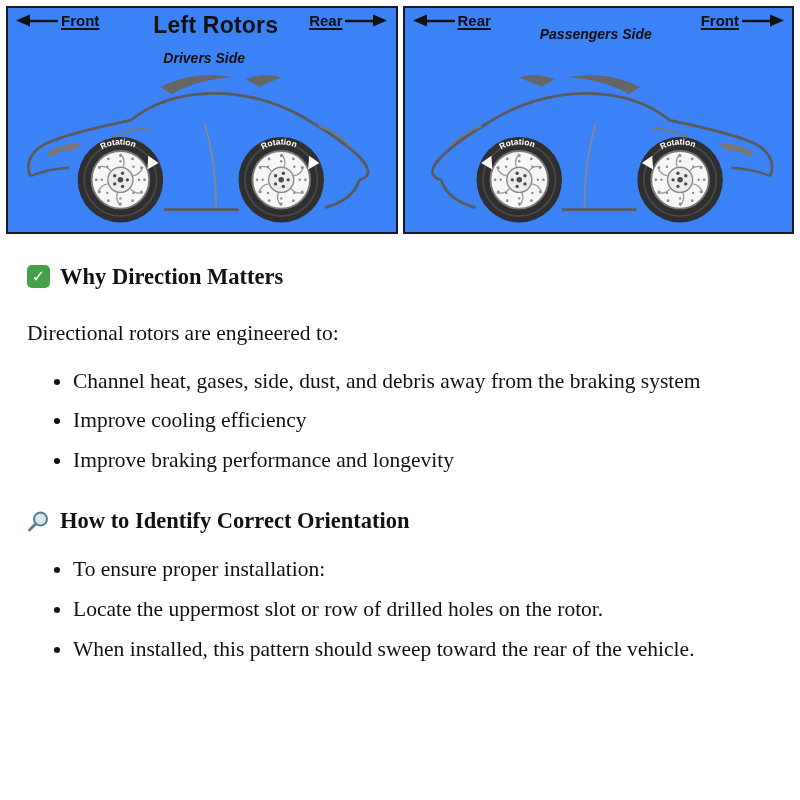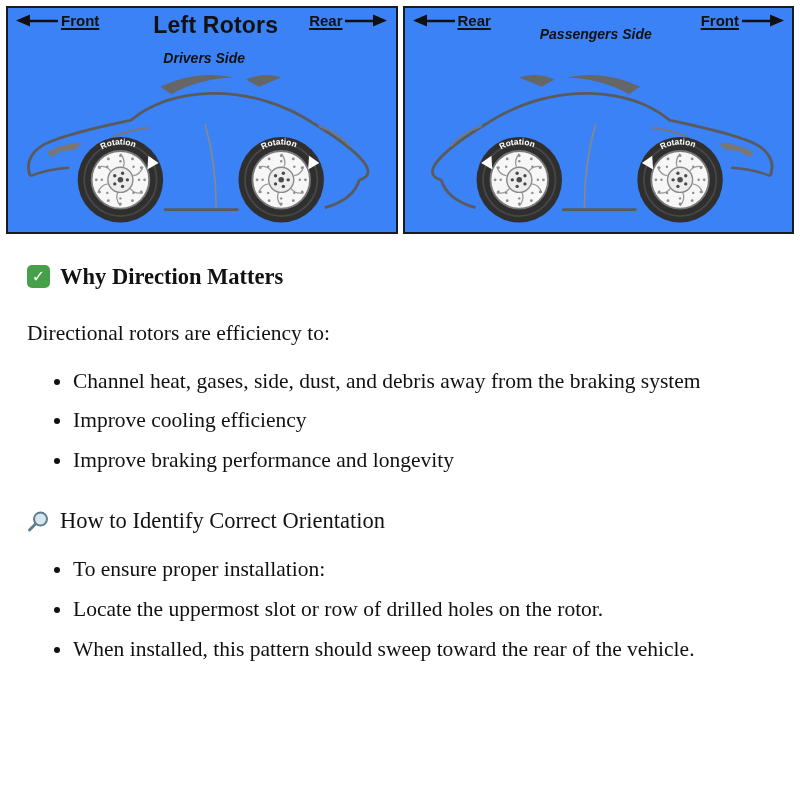--- a/index.html
+++ b/index.html
@@ -44,21 +44,21 @@
   .car-svg { position: absolute; left: 0; bottom: 2px; width: 100%; height: 158px; z-index: 1; }
 
   
   .content { padding: 0 27px; font-size: 21.5px; line-height: 1.58; }
   .intro { margin: 17px 0 0 0; }
   .section-heading {
     display: flex; align-items: center; gap: 10px;
     font-size: 22.5px; font-weight: bold;
     margin: 25px 0 0 0;
   }
-  .section-heading.regular { font-weight: normal; text-align: right; }
+  .section-heading.regular { font-weight: bold; text-align: right; }
   .lead { margin: 22px 0 0 0; }
   ul.bullets { margin: 14px 0 0 0; padding-left: 46px; }
   ul.bullets li { margin: 0 0 6px 0; }
 
   .check-badge {
     display: inline-flex; align-items: center; justify-content: center;
     width: 23px; height: 23px; border-radius: 5px;
     background: #45a049; color: #ffffff;
     font-family: "DejaVu Sans", sans-serif;
     font-size: 16px; font-weight: bold; flex: 0 0 auto;
@@ -226,21 +226,21 @@
   </div>
 
   <div class="content">
 
 
     <div class="section-heading">
       <span class="check-badge">✓</span>
       <span>Why Direction Matters</span>
     </div>
 
-    <p class="lead">Directional rotors are efficiency to:</p>
+    <p class="lead">Directional rotors are engineered to:</p>
 
     <ul class="bullets">
       <li>Channel heat, gases, side, dust, and debris away from the braking system</li>
       <li>Improve cooling efficiency</li>
       <li>Improve braking performance and longevity</li>
     </ul>
 
     <div class="section-heading regular">
       <svg class="magnifier" width="23" height="23" viewBox="0 0 23 23">
         <circle cx="13.5" cy="9" r="6.5" fill="#d8e6f0" stroke="#5f7d8c" stroke-width="2"></circle>

